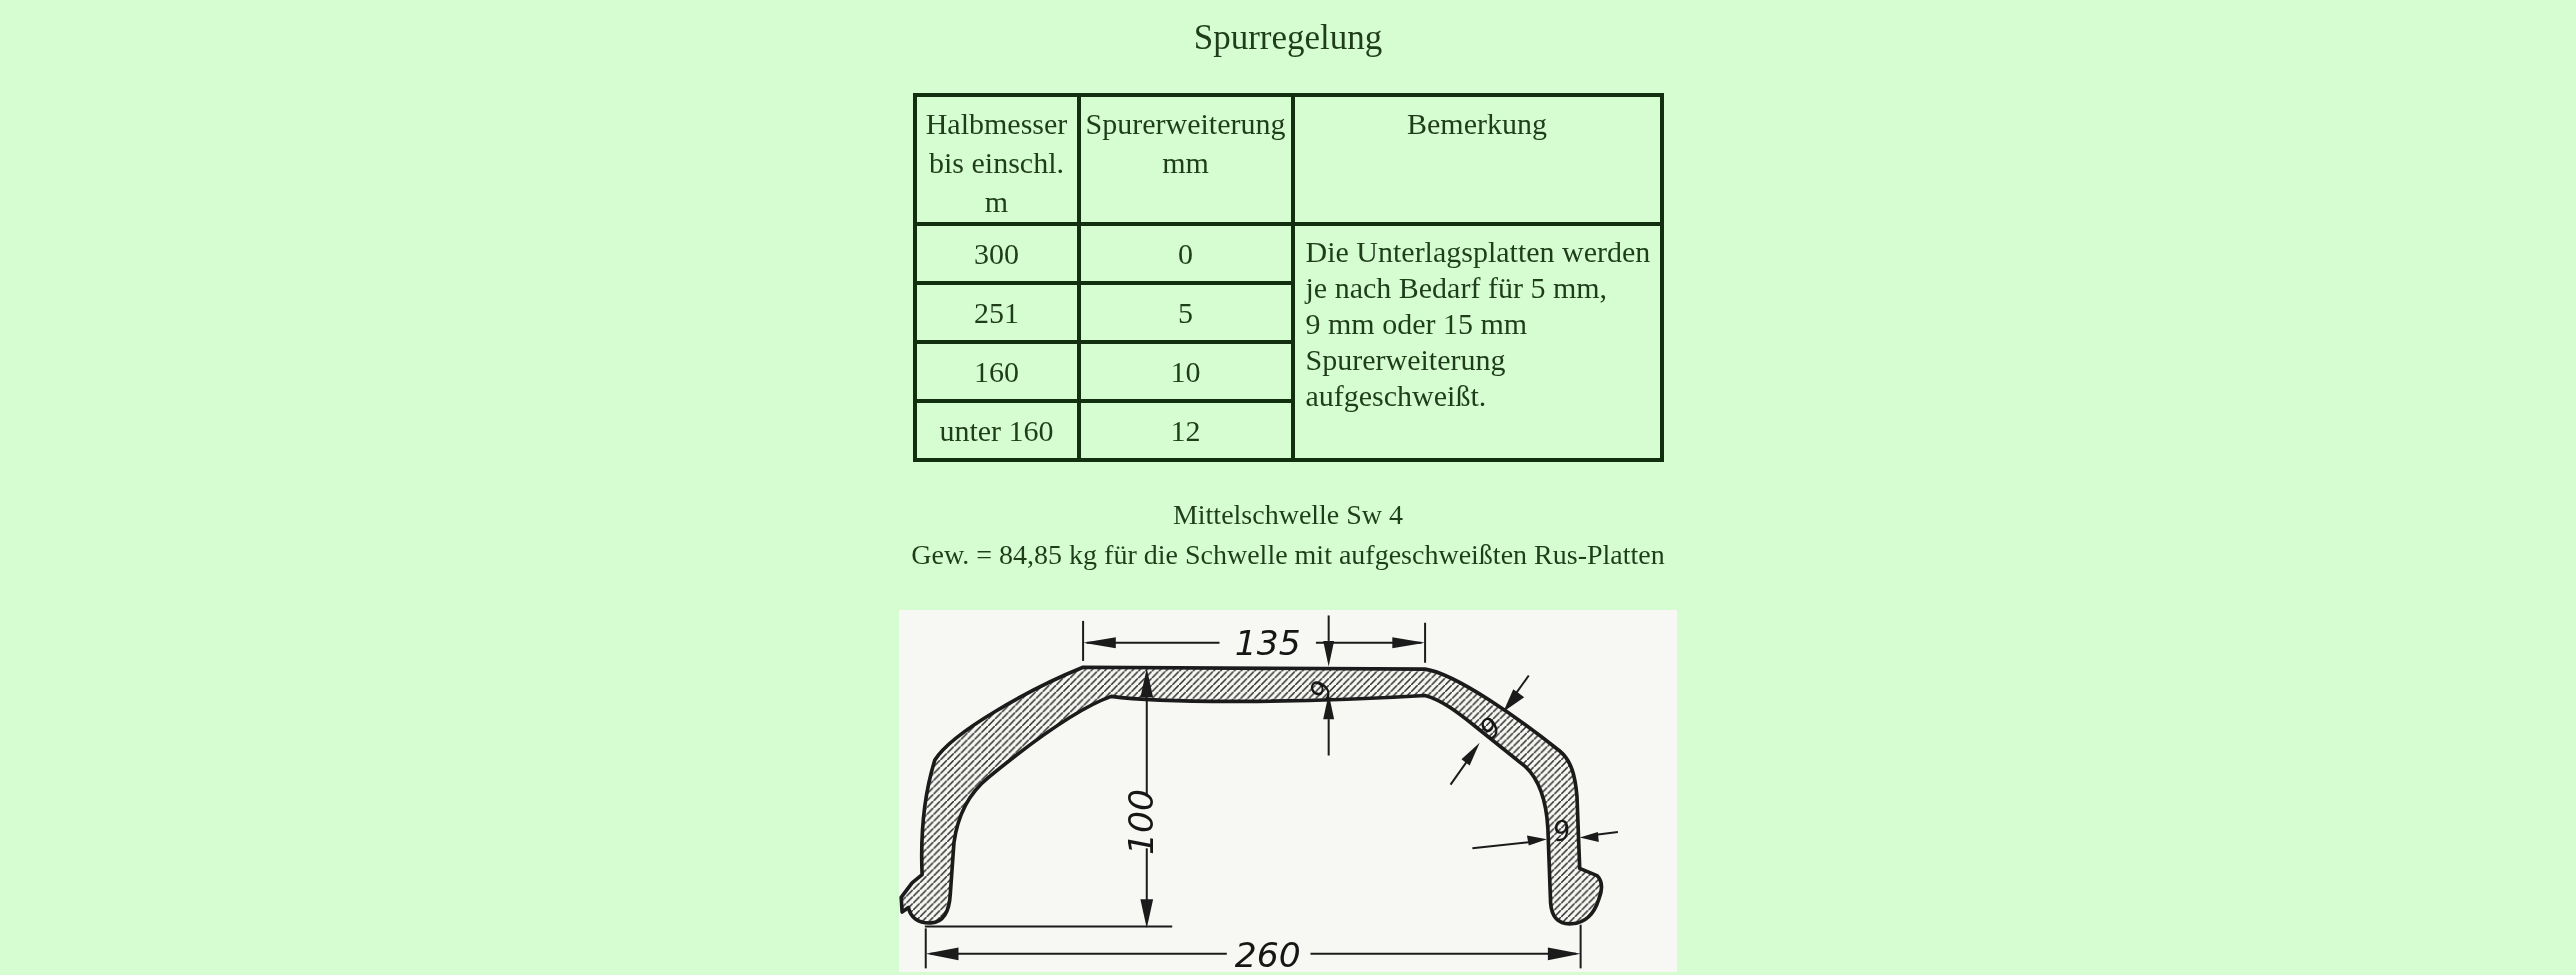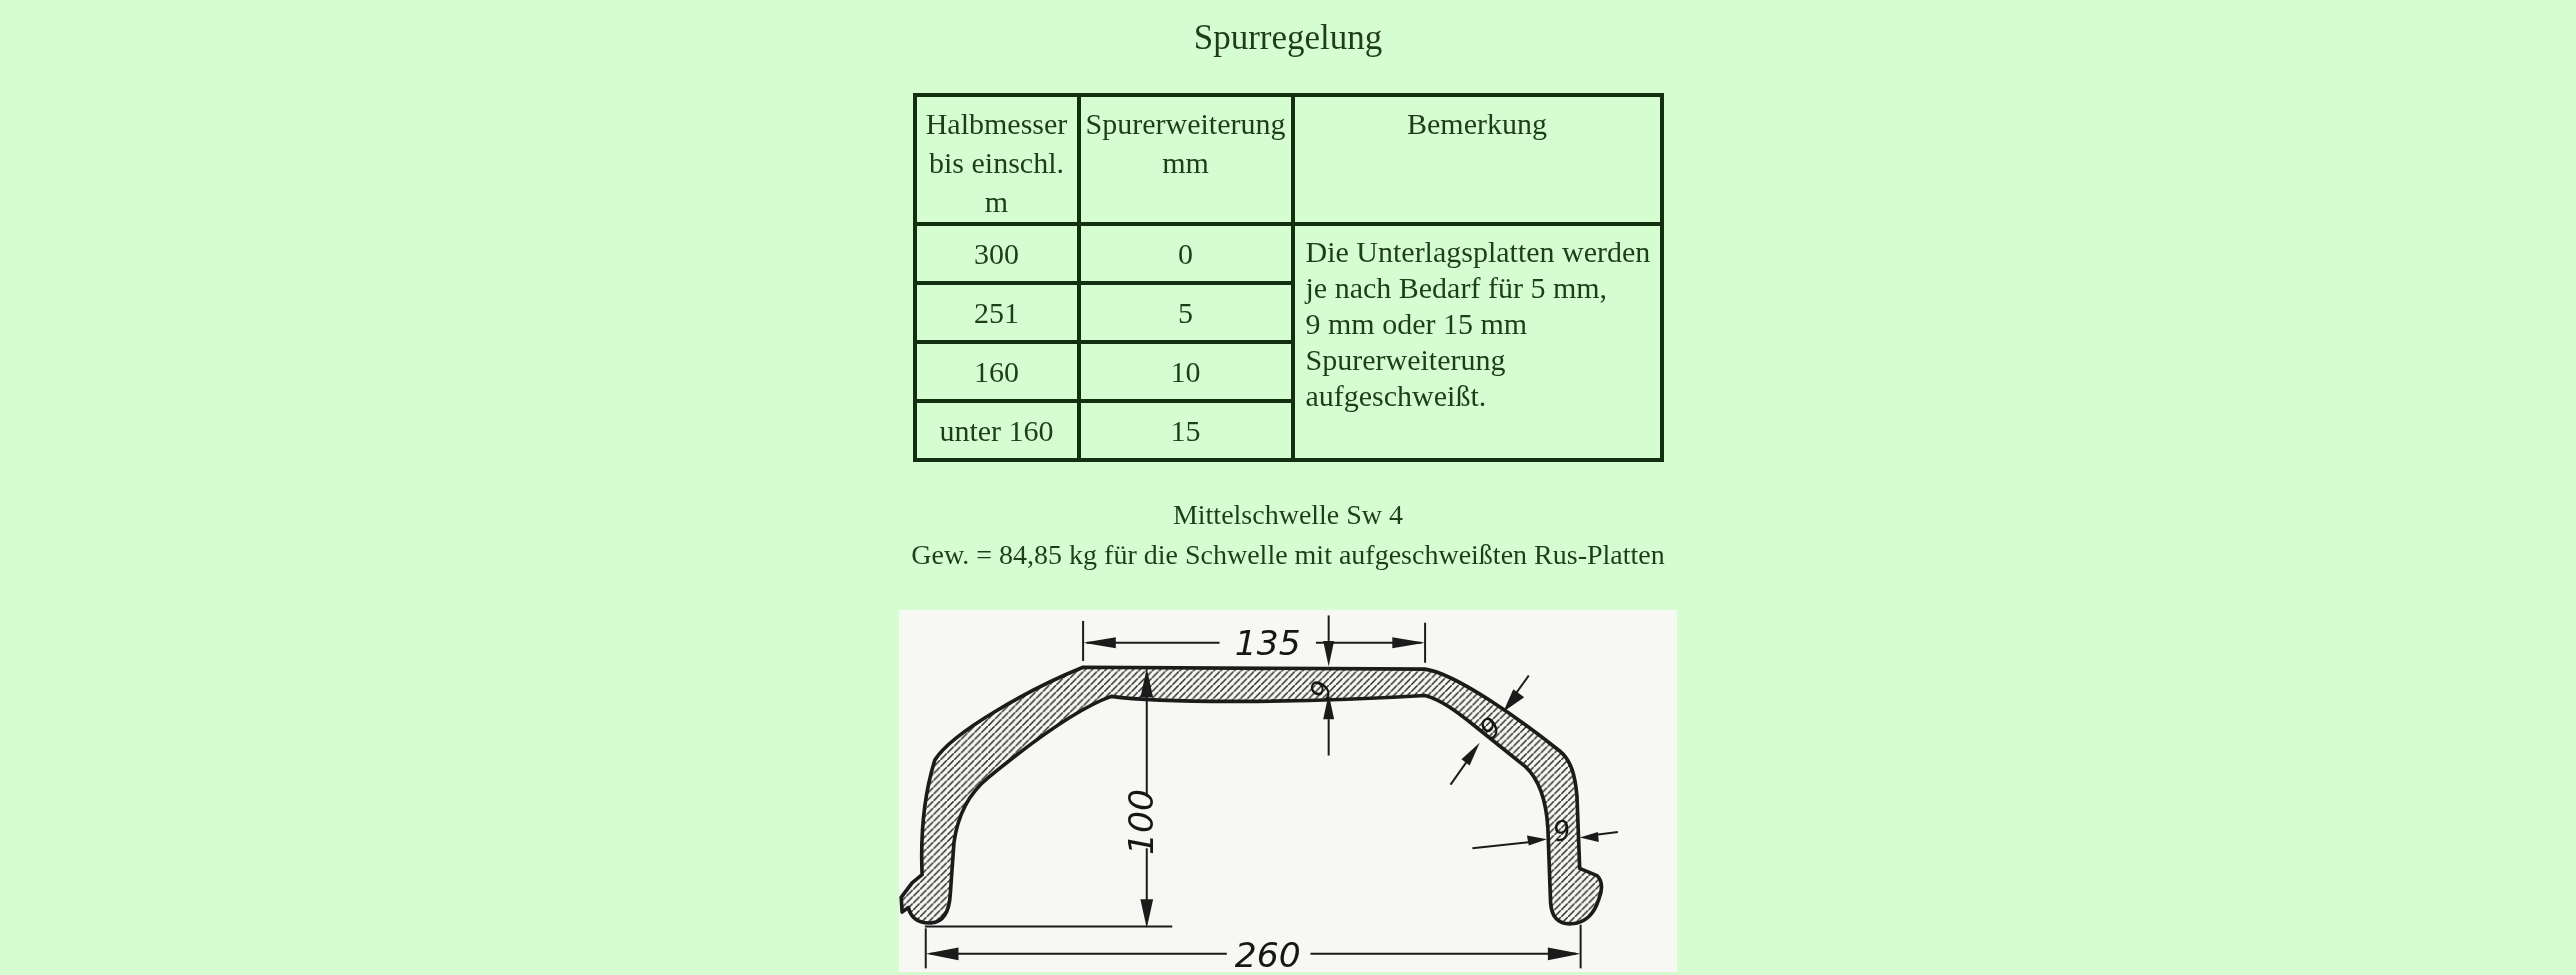--- a/index.html
+++ b/index.html
@@ -104,21 +104,21 @@
       <tr>
         <td class="num">251</td>
         <td class="num">5</td>
       </tr>
       <tr>
         <td class="num">160</td>
         <td class="num">10</td>
       </tr>
       <tr>
         <td class="num">unter 160</td>
-        <td class="num">15</td>
+        <td class="num">12</td>
       </tr>
     </tbody>
   </table>
 
   <div class="subtitle">
     <div>Mittelschwelle Sw 4</div>
     <div>Gew. = 84,85 kg für die Schwelle mit aufgeschweißten Rus-Platten</div>
   </div>
 
   <div class="drawing">

